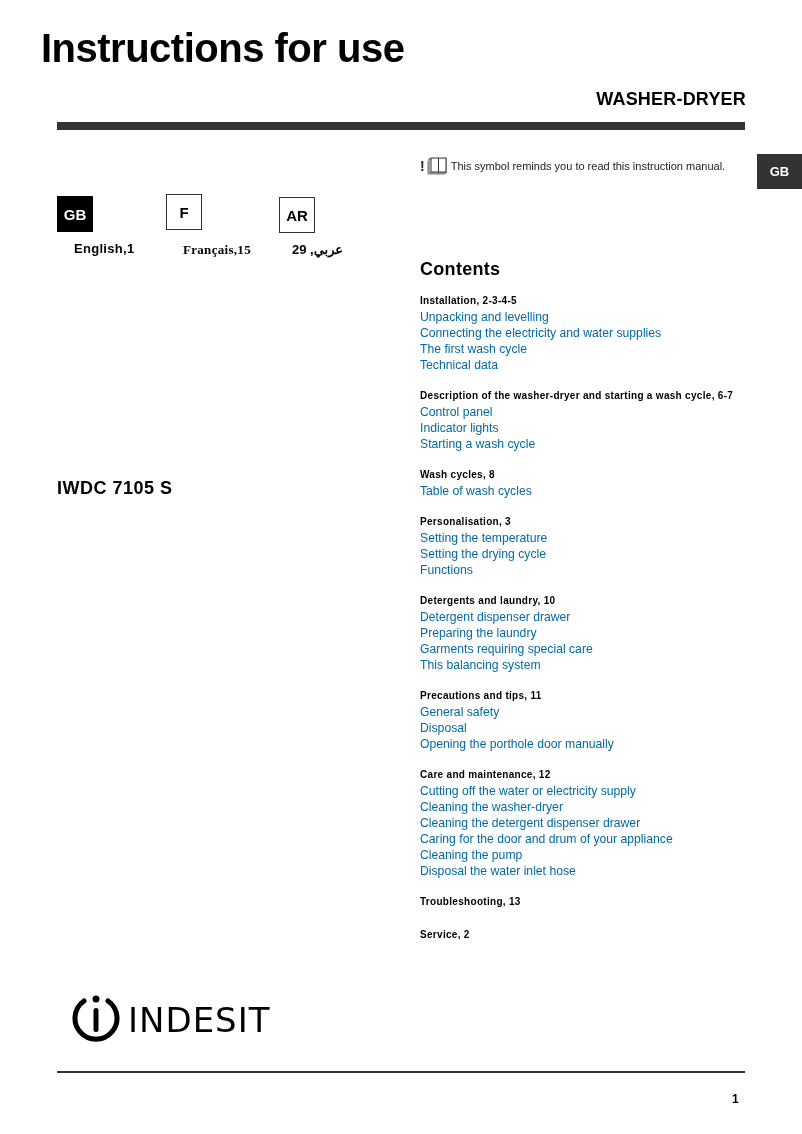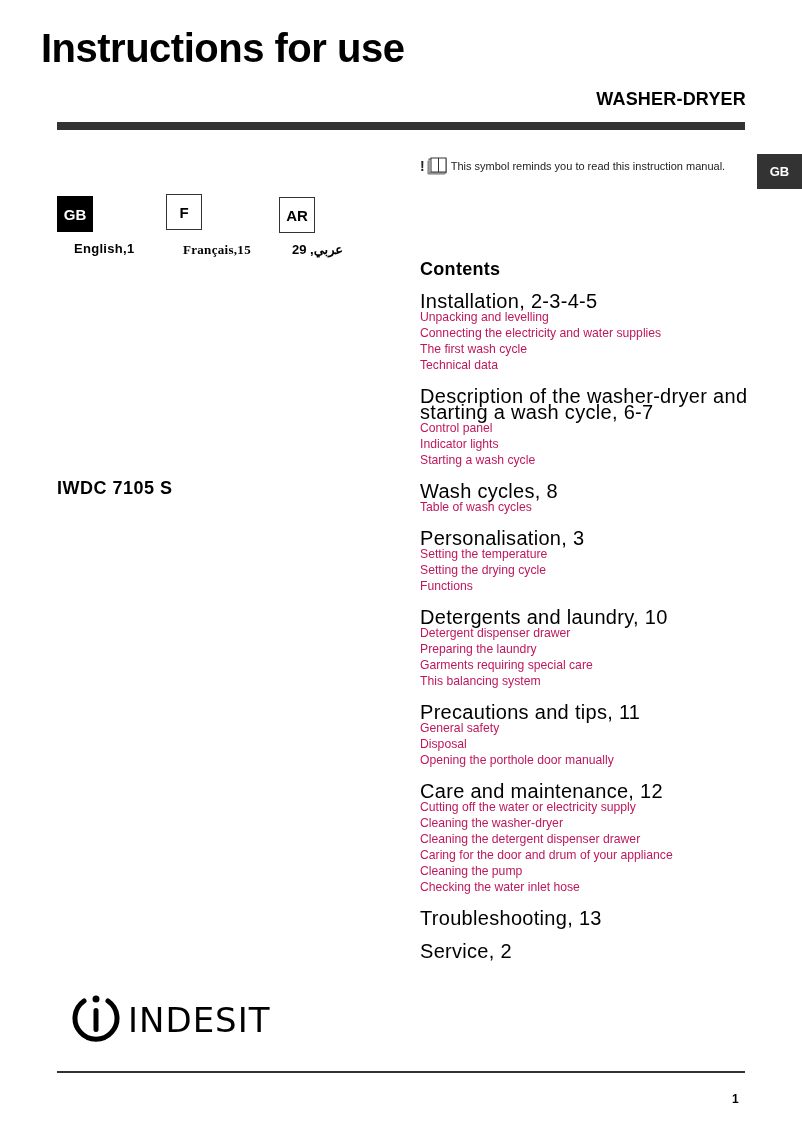--- a/index.html
+++ b/index.html
@@ -102,28 +102,28 @@
       margin-top: 48px;
     }
     .contents-title {
       font-size: 18px; font-weight: bold;
       letter-spacing: 0.3px;
       line-height: 22px;
       margin-bottom: 13px;
     }
     .section { margin-bottom: 15px; }
     .section-heading {
-      font-size: 20px; font-weight: normal;
+      font-size: 10px; font-weight: bold;
       line-height: 16px;
       letter-spacing: 0.3px;
     }
     .section-item {
       font-size: 12.2px;
       line-height: 16px;
-      color: #be185d;
+      color: #0369a1;
       white-space: nowrap;
     }
     .section.tall { margin-bottom: 17px; }
 
     
     .logo {
       left: 70px; top: 993px;
       display: flex; align-items: center;
     }
     .logo-text {
@@ -228,21 +228,21 @@
     <div class="section-item">Opening the porthole door manually</div>
   </div>
 
   <div class="section">
     <div class="section-heading">Care and maintenance, 12</div>
     <div class="section-item">Cutting off the water or electricity supply</div>
     <div class="section-item">Cleaning the  washer-dryer</div>
     <div class="section-item">Cleaning the detergent dispenser  drawer</div>
     <div class="section-item">Caring for the door and drum of your appliance</div>
     <div class="section-item">Cleaning the pump</div>
-    <div class="section-item">Checking the water inlet  hose</div>
+    <div class="section-item">Disposal the water inlet  hose</div>
   </div>
 
   <div class="section tall">
     <div class="section-heading">Troubleshooting, 13</div>
   </div>
 
   <div class="section">
     <div class="section-heading">Service, 2</div>
   </div>
 </div>

